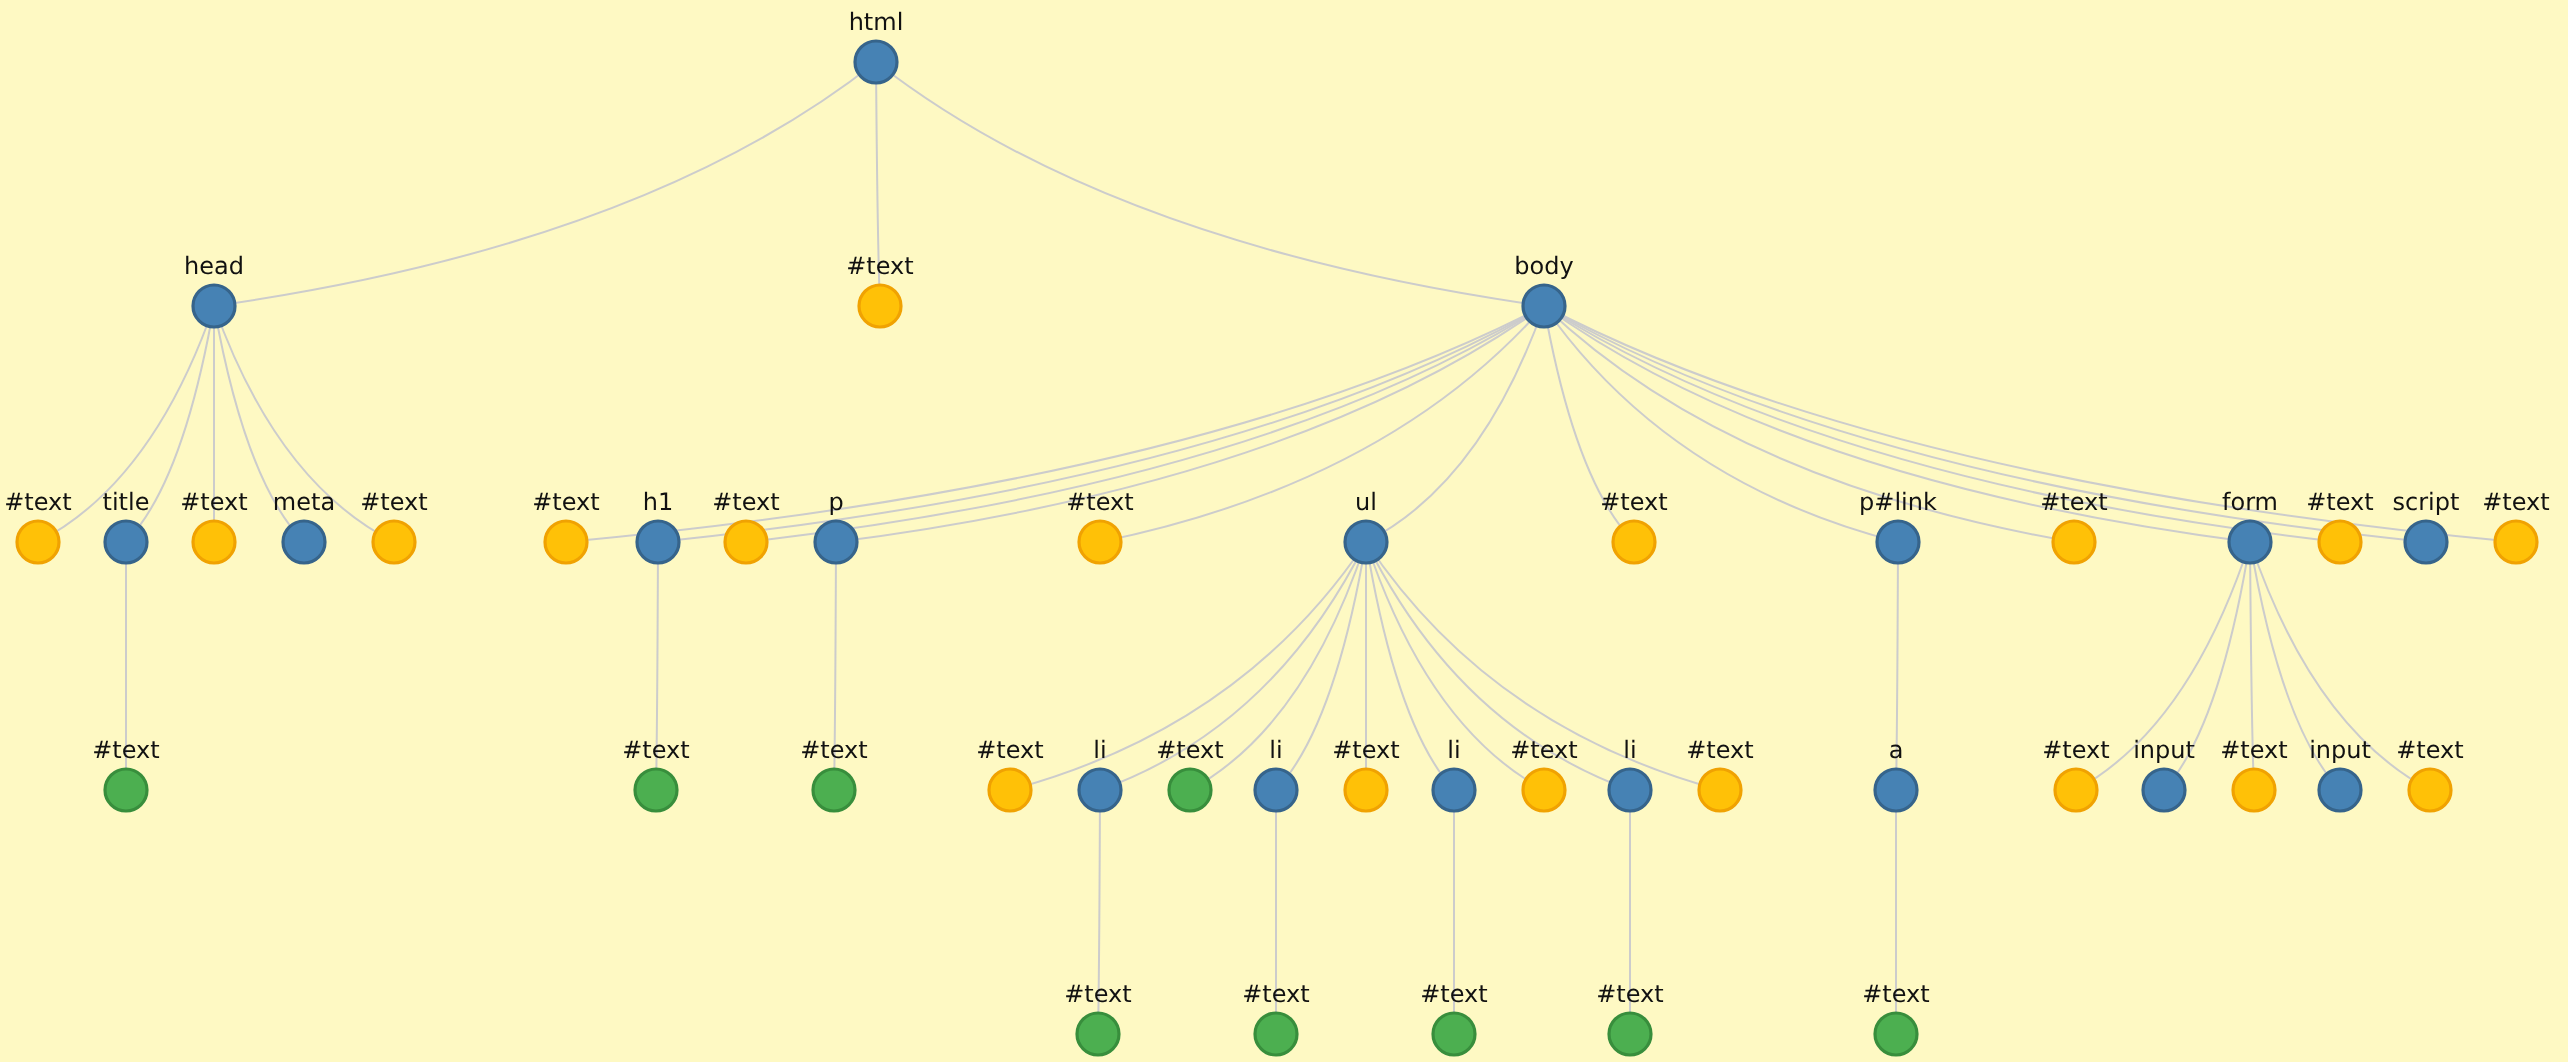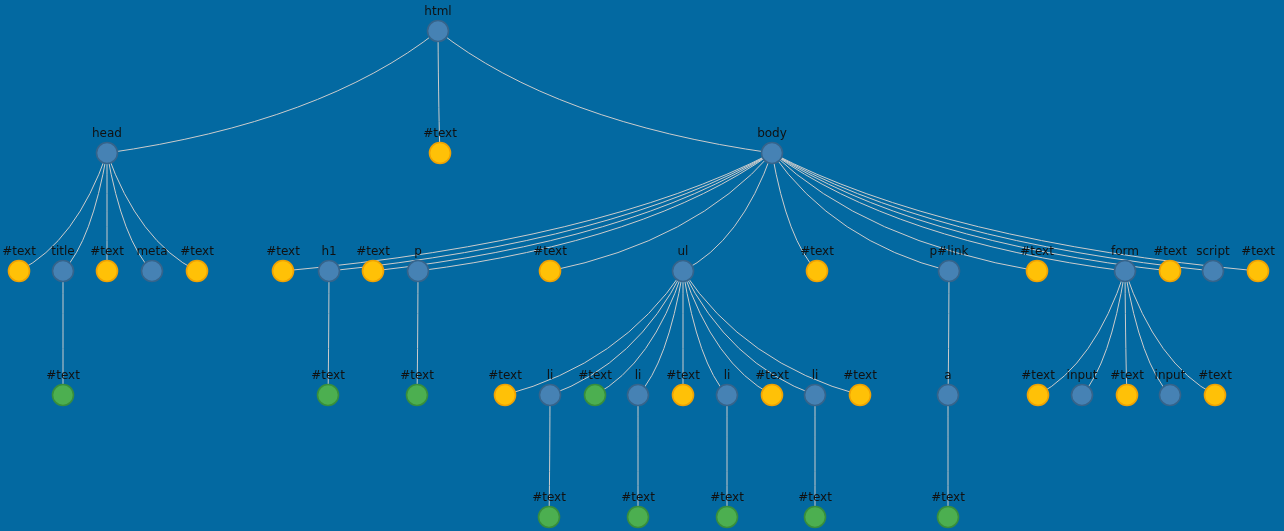--- a/index.html
+++ b/index.html
@@ -4,21 +4,21 @@
 <style>
   html, body {
     margin: 0;
     padding: 0;
     background: #ffffff;
   }
   .stage {
     position: relative;
     width: 1284px;
     height: 531px;
-    background: #0369a1;
+    background: #fef9c3;
     overflow: hidden;
   }
   svg { display: block; }
   .node-label {
     font-family: "DejaVu Sans", "Liberation Sans", sans-serif;
     font-size: 12px;
     fill: #111111;
   }
   .tree-edge {
     fill: none;

